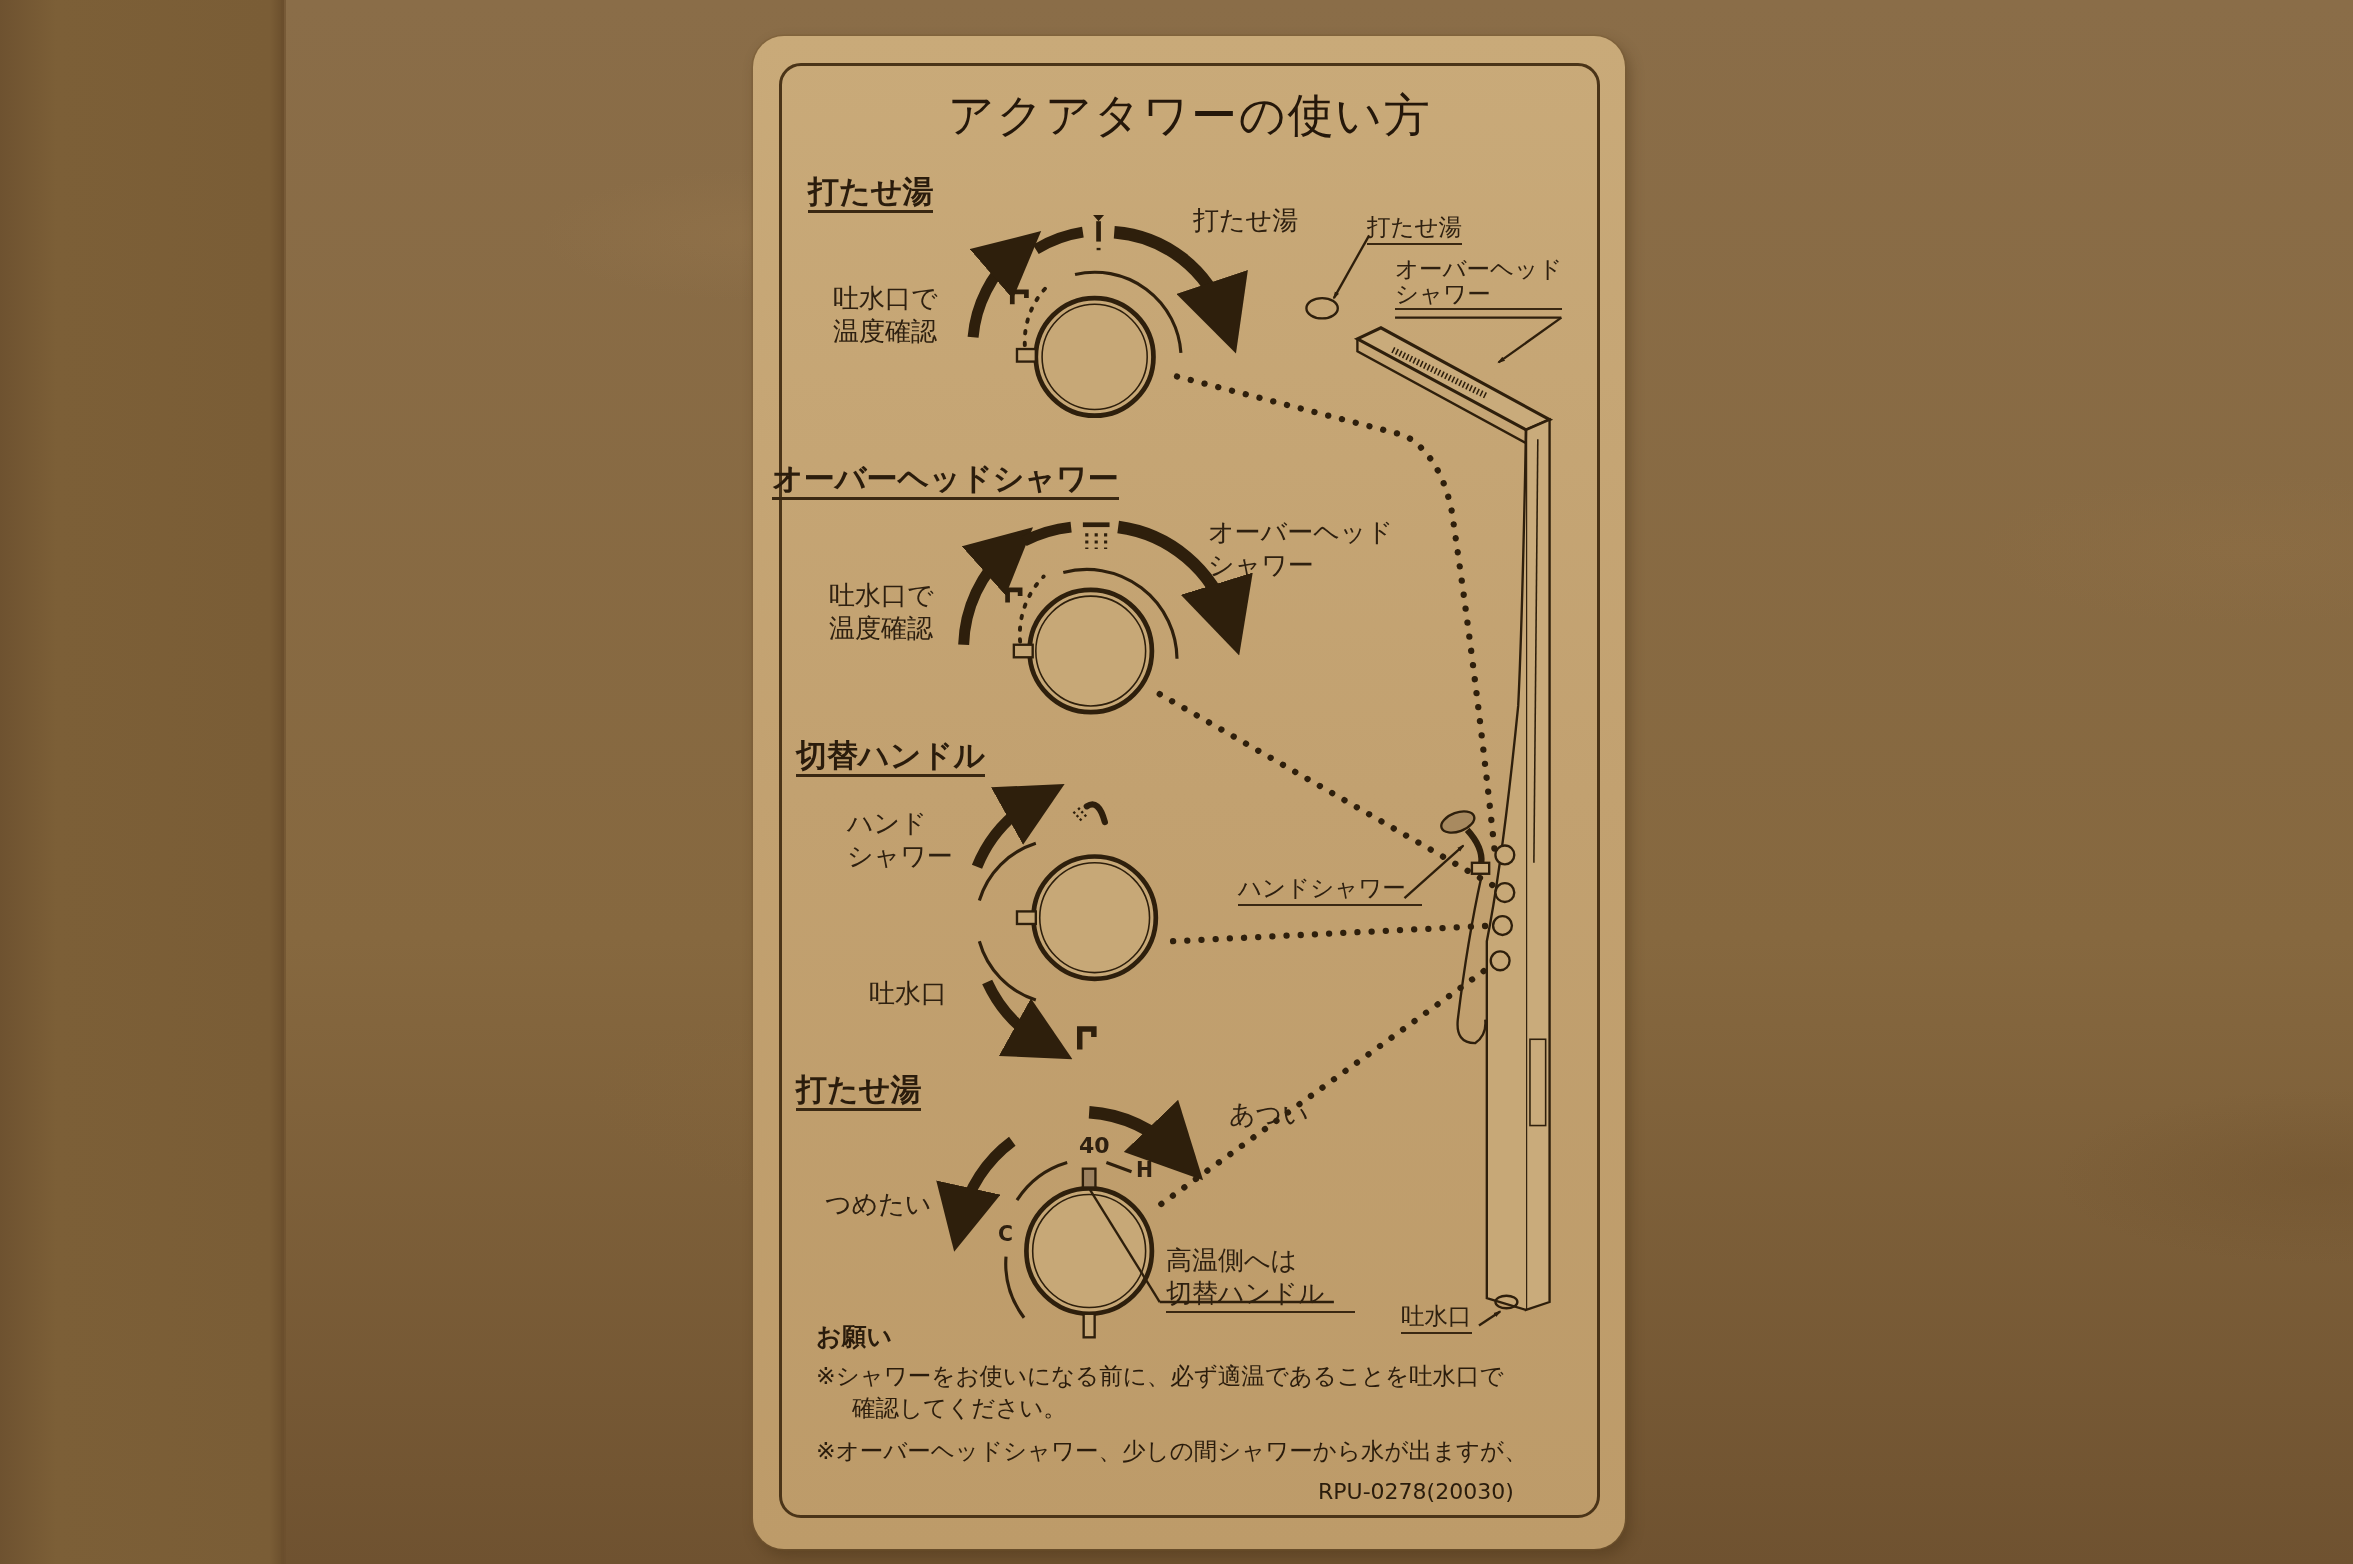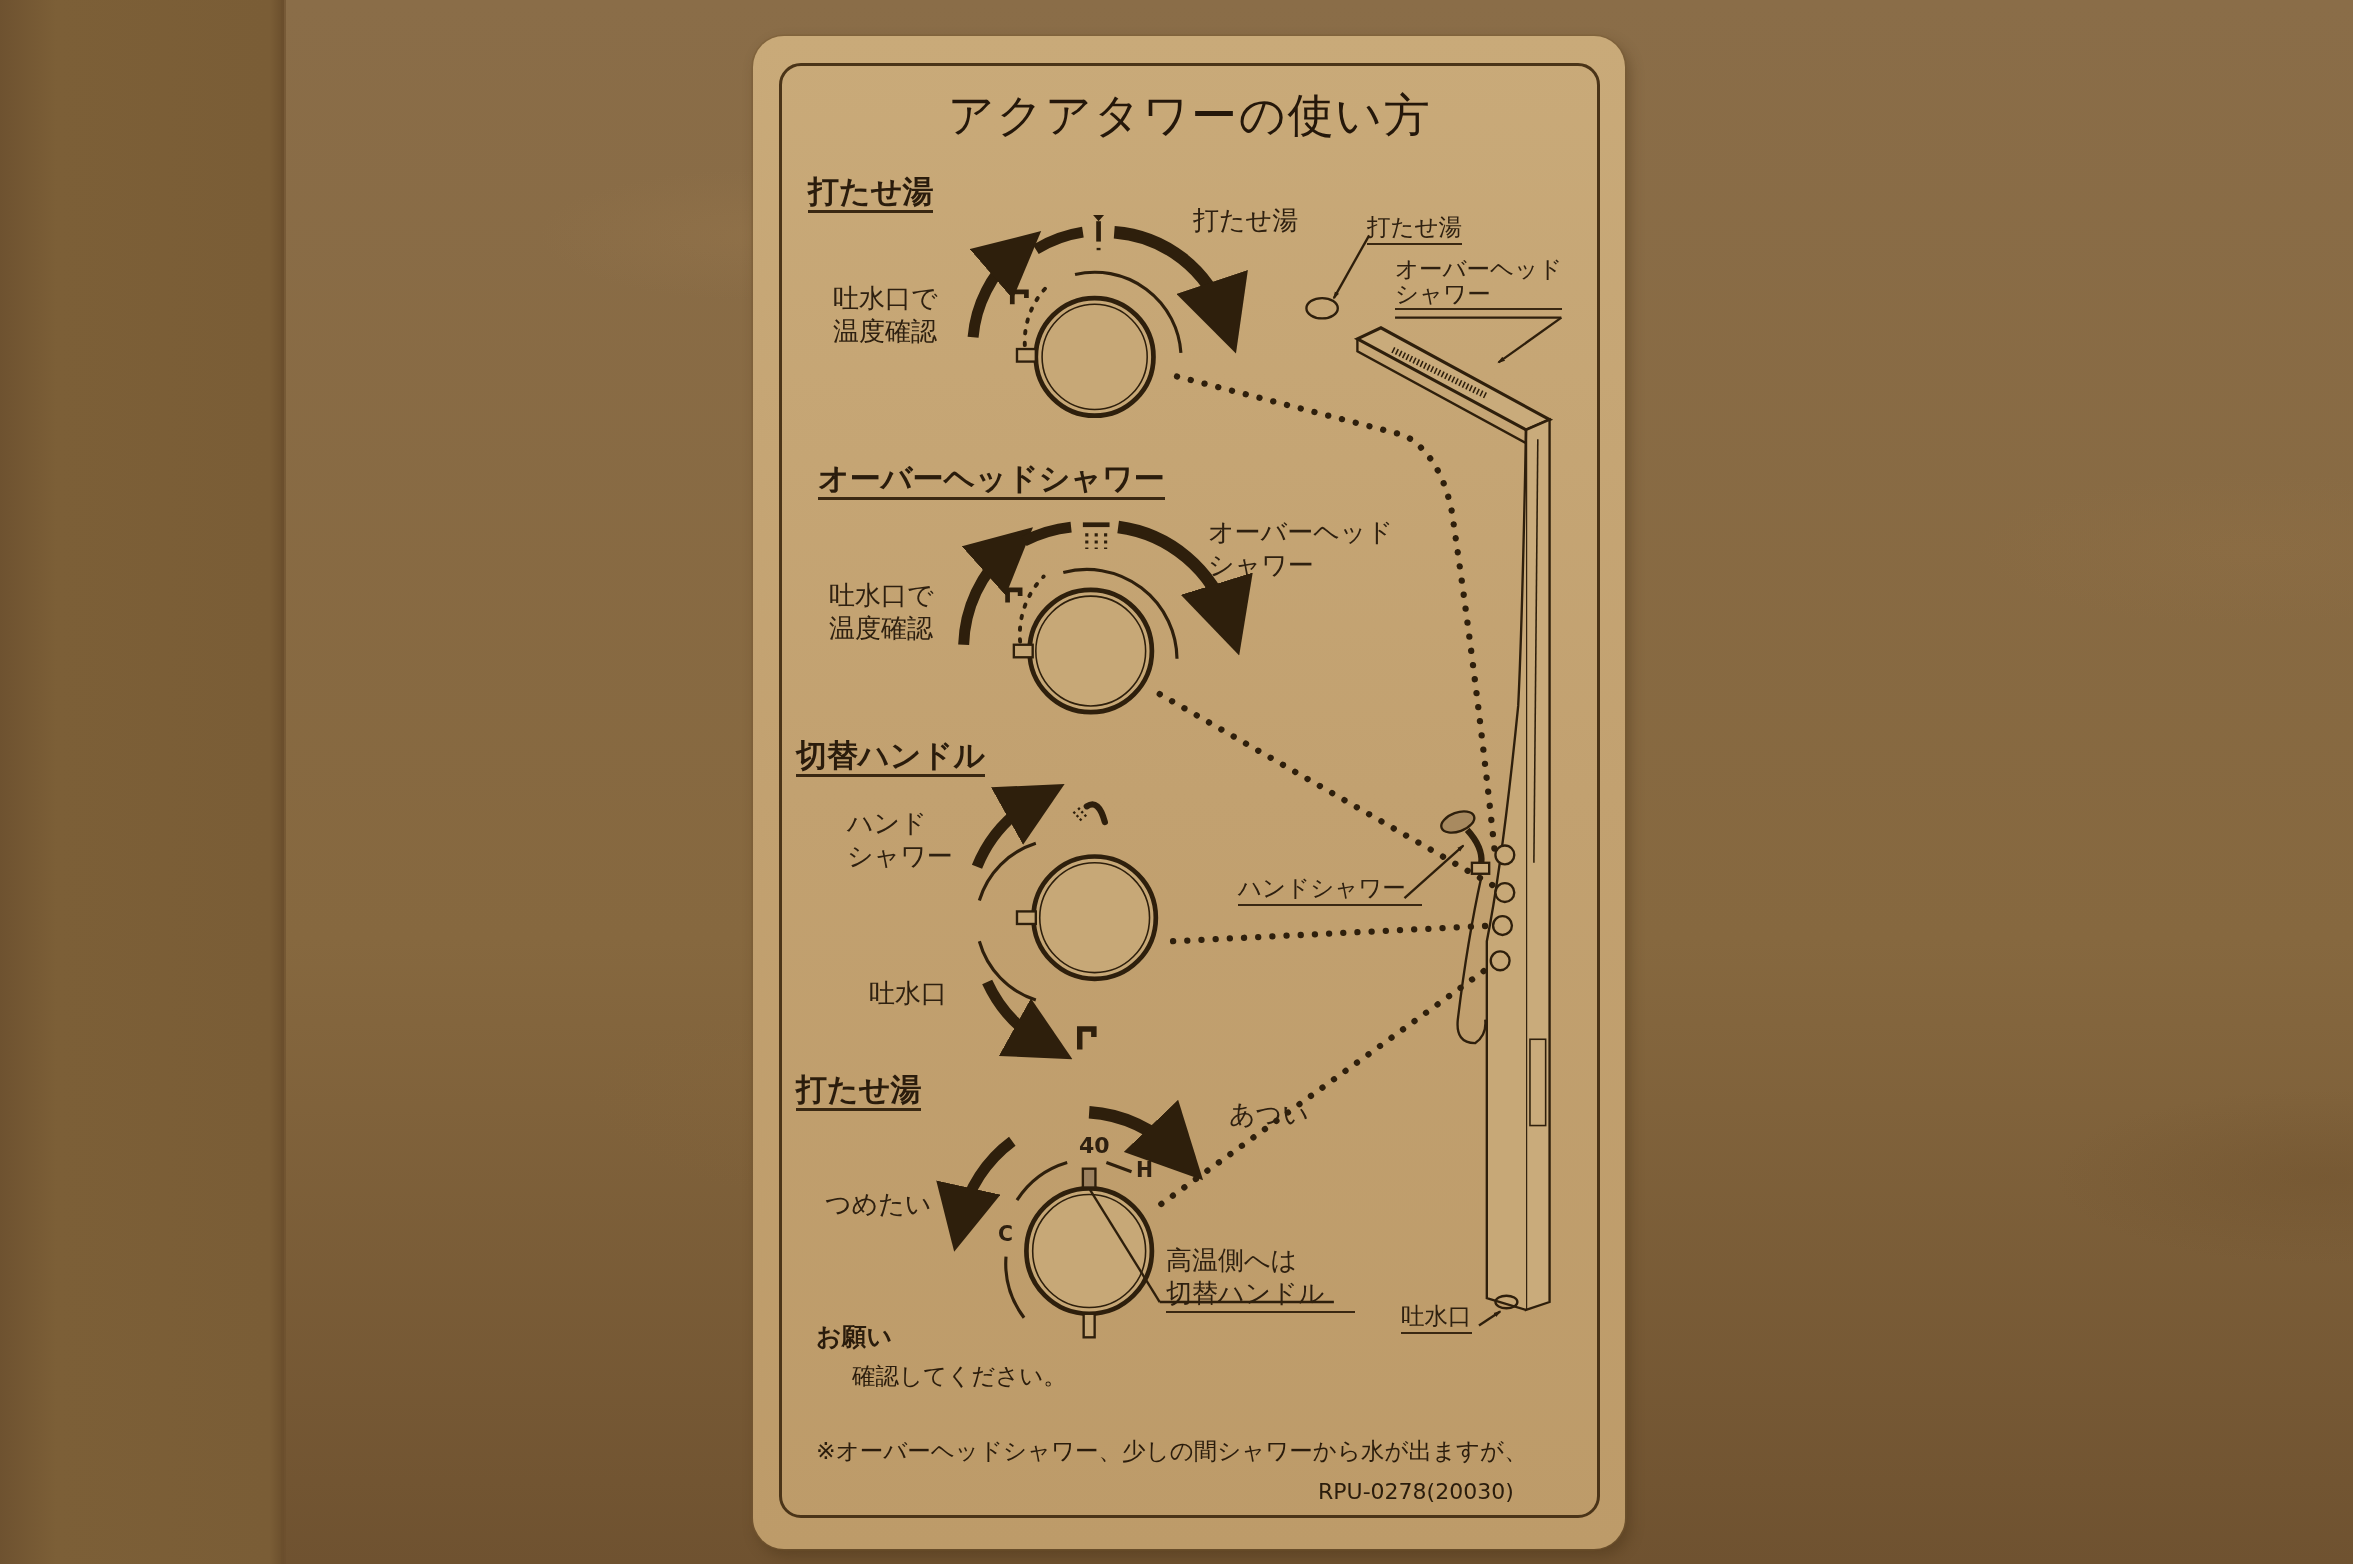--- a/index.html
+++ b/index.html
@@ -54,21 +54,21 @@
 <div class="wall-left"></div>
 <div class="wall-seam"></div>
 <div class="wall-texture"></div>
 
 <div class="card"></div>
 <div class="card-inner"></div>
 
 <div class="title">アクアタワーの使い方</div>
 
 <div class="sec-head" style="left:808px; top:174px;">打たせ湯</div>
-<div class="sec-head" style="left:818px; top:461px;">オーバーヘッドシャワー</div>
+<div class="sec-head" style="left:772px; top:461px;">オーバーヘッドシャワー</div>
 <div class="sec-head" style="left:796px; top:738px;">切替ハンドル</div>
 <div class="sec-head" style="left:796px; top:1072px;">打たせ湯</div>
 
 <div class="lbl" style="left:833px; top:282px;">
   <div>吐水口で</div>
   <div>温度確認</div>
 </div>
 <div class="lbl" style="left:1193px; top:204px;">打たせ湯</div>
 
 <div class="lbl" style="left:829px; top:579px;">
@@ -99,20 +99,21 @@
 <div class="lbl-sm underlined" style="left:1367px; top:213px;">打たせ湯</div>
 <div class="lbl-sm underlined" style="left:1395px; top:257px; line-height:1.05;">
   <div>オーバーヘッド</div>
   <div>シャワー</div>
 </div>
 <div class="lbl-sm underlined" style="left:1238px; top:874px; padding-right:15.7px;">ハンドシャワー</div>
 <div class="lbl-sm underlined" style="left:1401px; top:1302px;">吐水口</div>
 
 <div class="notes-title">お願い</div>
 <div class="note" style="top:1361px;">
+  <span>※シャワーをお使いになる前に、必ず適温であることを吐水口で</span>
   <span class="cont">確認してください。</span>
 </div>
 <div class="note" style="top:1436px;">
   <span>※オーバーヘッドシャワー、少しの間シャワーから水が出ますが、</span>
 </div>
 <div class="code">RPU-0278(20030)</div>
 
 <svg class="layer" viewBox="0 0 3000 1994">
   <defs>
     <marker id="arrowhead" markerWidth="6" markerHeight="6" refX="3" refY="3" orient="auto" markerUnits="strokeWidth">

